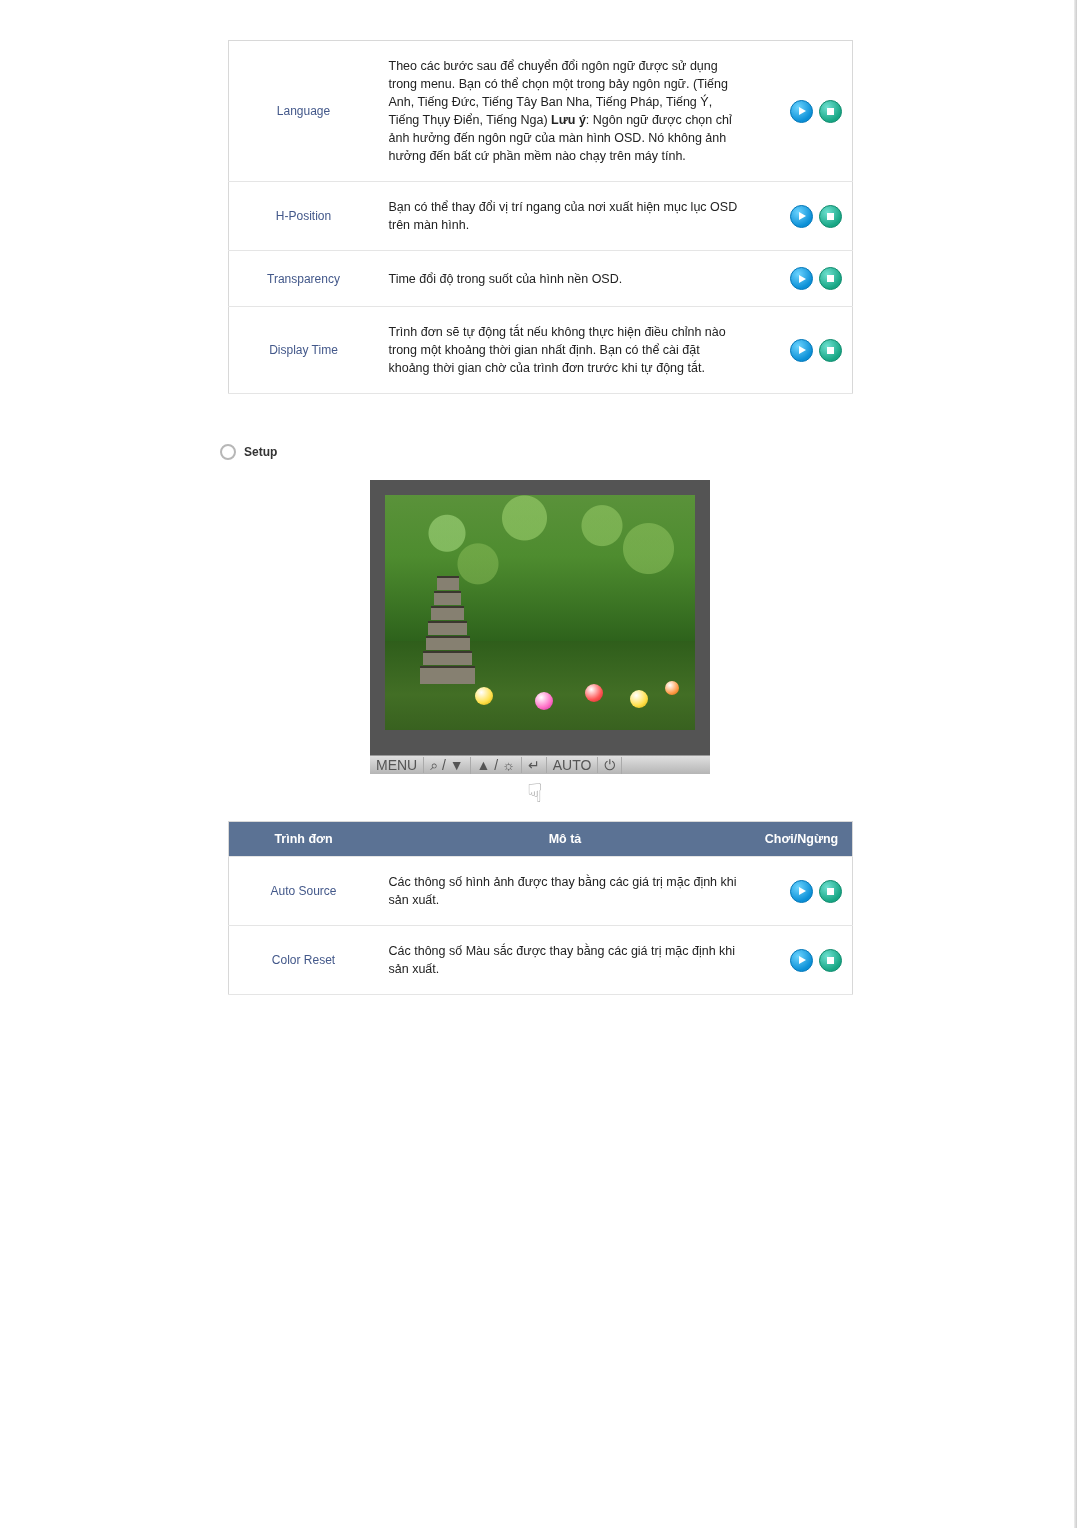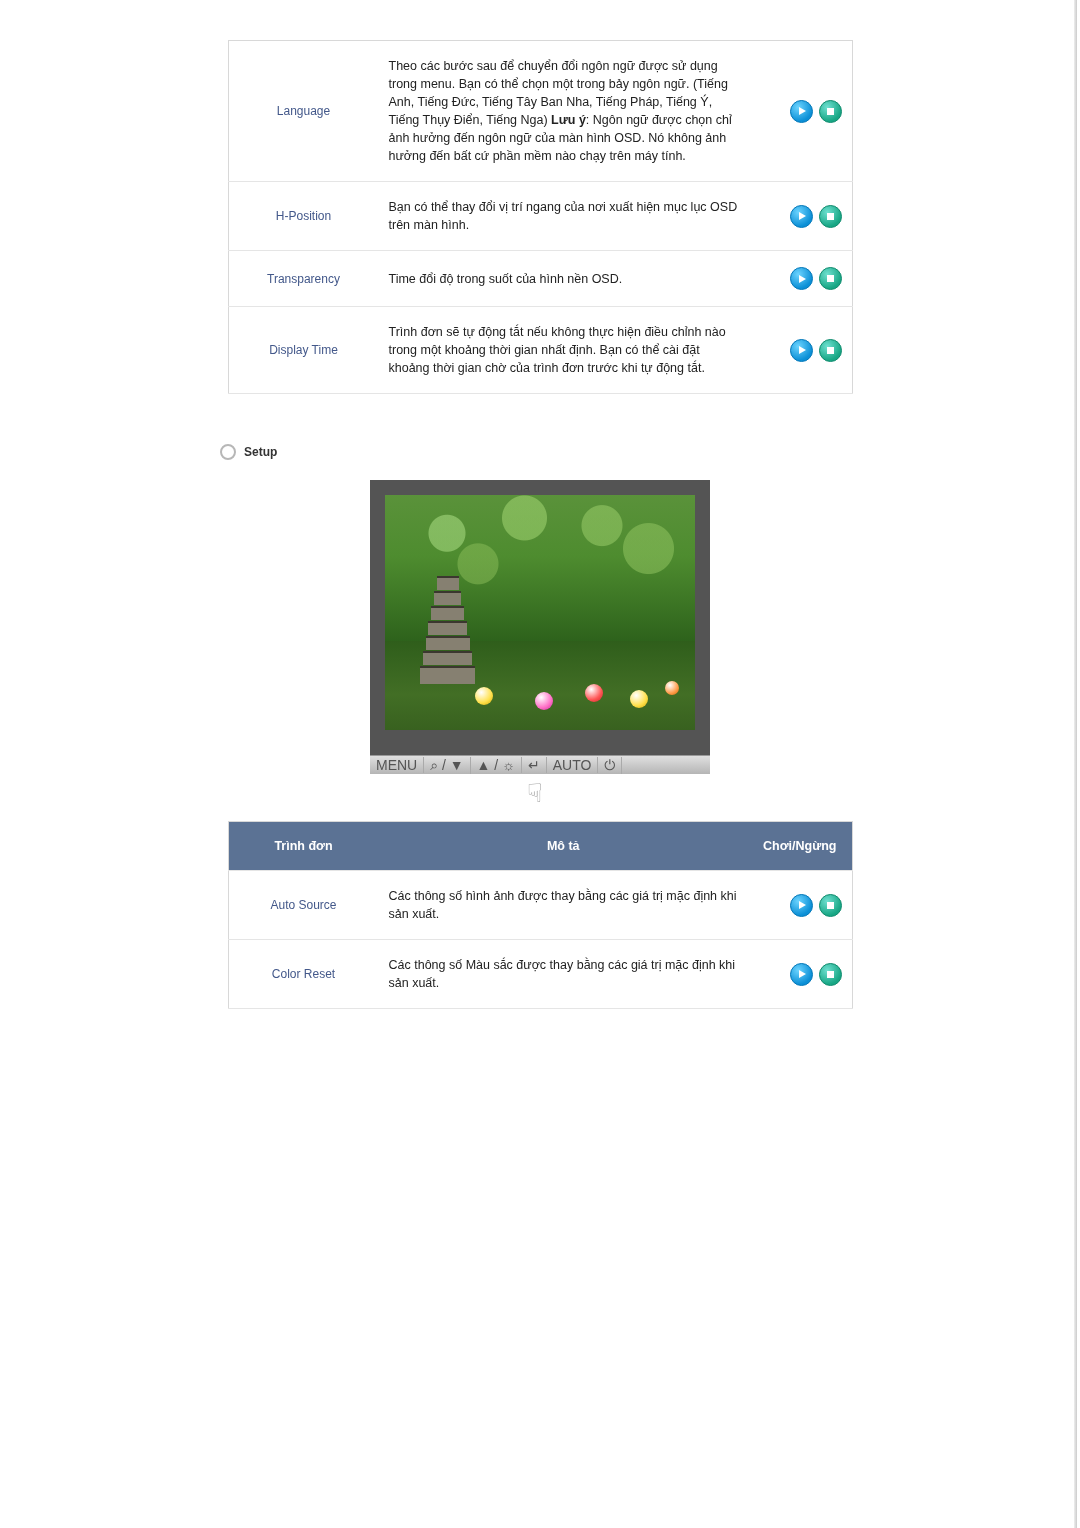--- a/index.html
+++ b/index.html
@@ -3,21 +3,21 @@
 <meta charset="utf-8">
 <style>
 html,body{margin:0;padding:0;background:#fff;font-family:Arial,Verdana,sans-serif;font-size:13px;color:#333}
 .page{width:1080px;min-height:1528px;position:relative}
 .right-edge{position:absolute;top:0;right:3px;height:100%;width:3px;background:linear-gradient(to right,#eee,#ccc)}
 .content{padding:40px 70px 60px 70px}
 table.settings{width:625px;border-collapse:collapse;border:1px solid #d8d8d8;margin:0 auto}
 table.settings td{border-bottom:1px solid #e5e5e5;padding:16px 10px;vertical-align:middle;font-size:12.5px;color:#222;line-height:18px}
 table.settings td.label{width:130px;text-align:center;color:#43588a;font-weight:normal;font-size:12px}
 table.settings td.actions{width:80px;text-align:right;white-space:nowrap}
-table.settings thead td{background:#5b7294;color:#fff;font-weight:bold;text-align:center;padding:15px}
+table.settings thead td{background:#5b7294;color:#fff;font-weight:bold;text-align:center;padding:8px}
 .btn-circle{display:inline-flex;align-items:center;justify-content:center;width:21px;height:21px;border-radius:50%;margin-left:2px;vertical-align:middle}
 .btn-play{background:radial-gradient(circle at 35% 30%,#6cd4ff,#0b8fd6 70%);border:1px solid #0679b9}
 .btn-play::after{content:"";display:block;width:0;height:0;border-left:7px solid #fff;border-top:4px solid transparent;border-bottom:4px solid transparent;margin-left:2px}
 .btn-stop{background:radial-gradient(circle at 35% 30%,#6fe0d0,#17a684 70%);border:1px solid #128c6f}
 .btn-stop::after{content:"";display:block;width:7px;height:7px;background:#fff}
 .section-header{margin:50px 0 20px 150px;display:flex;align-items:center;gap:8px;font-weight:bold;color:#333;font-size:12px}
 .bullet{width:12px;height:12px;border:2px solid #b7b7b7;border-radius:50%;display:inline-block}
 .preview-wrap{width:340px;margin:0 auto}
 .monitor{border:15px solid #545454;border-bottom:25px solid #545454;background:#333;box-shadow:inset 0 0 0 2px #2a2a2a}
 .screen{width:310px;height:235px;background:linear-gradient(#3b6e1c,#3b6e1c);position:relative;overflow:hidden}

